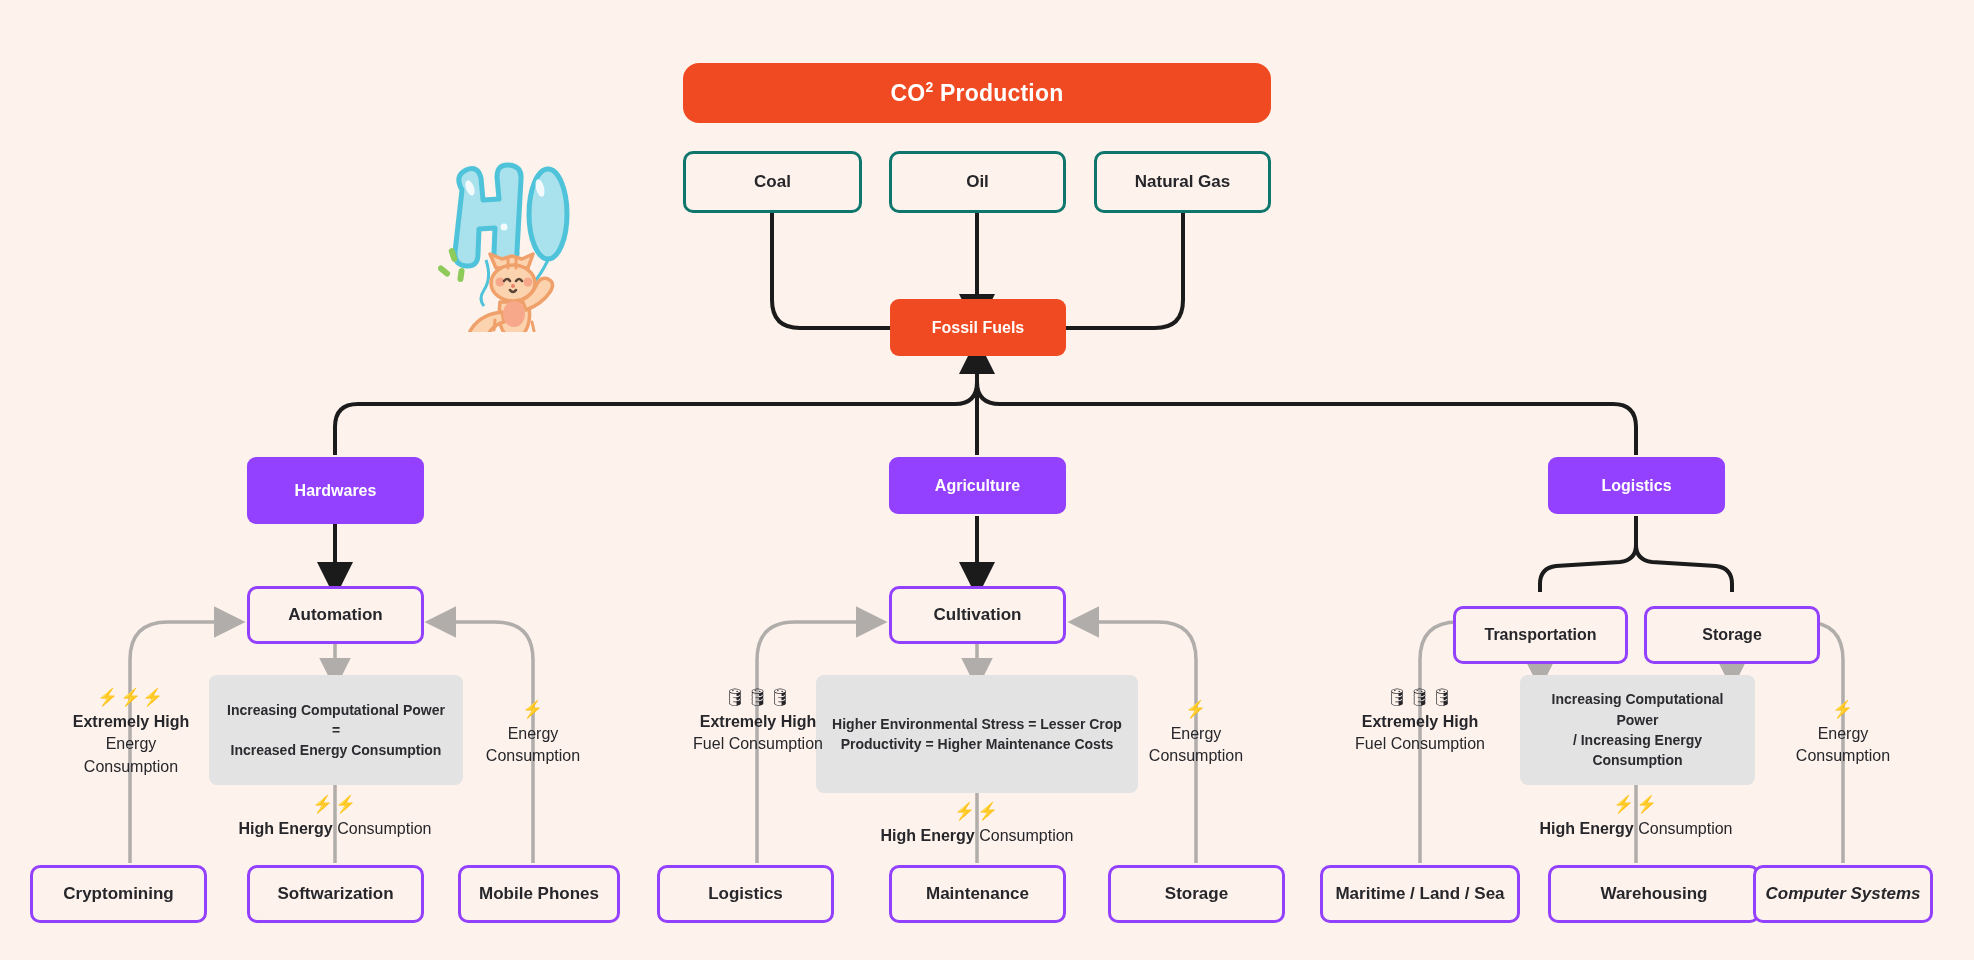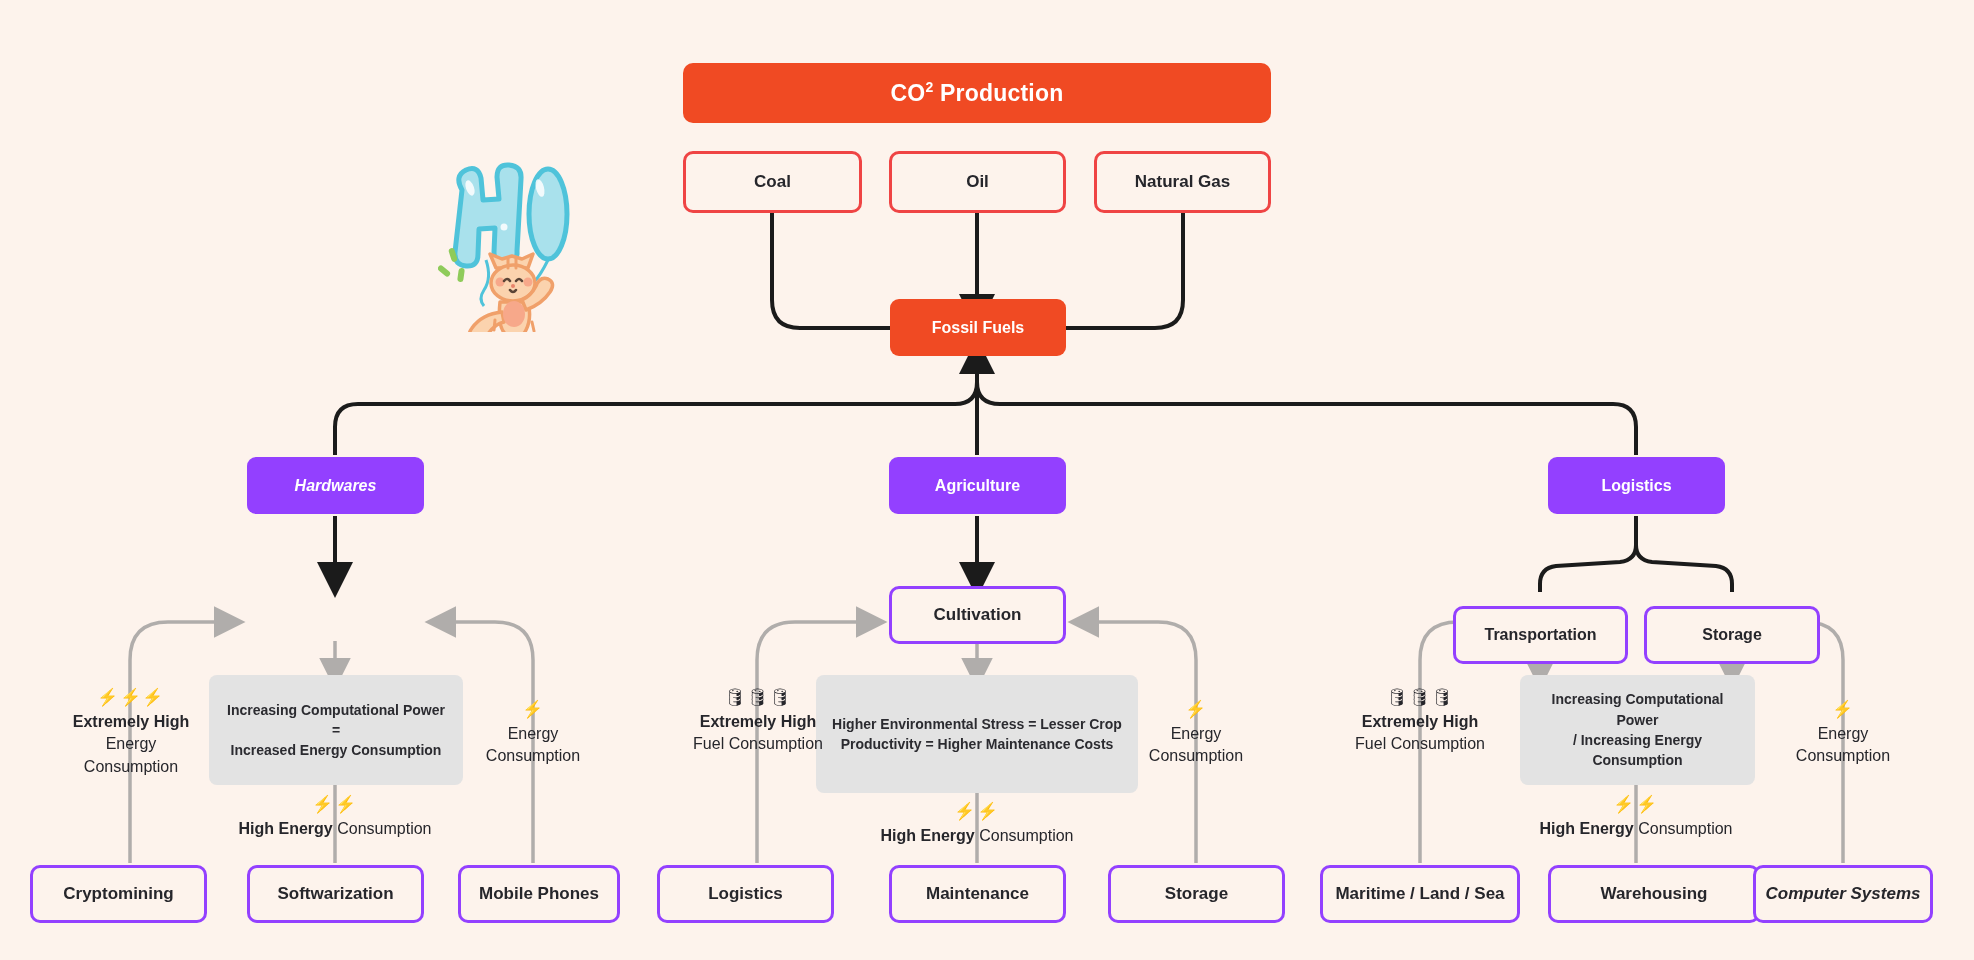--- a/index.html
+++ b/index.html
@@ -10,28 +10,28 @@
     overflow:hidden;
     position:relative;
   }
   #canvas{position:absolute;left:0;top:0;width:1974px;height:960px;}
   svg.wires{position:absolute;left:0;top:0;width:1974px;height:960px;pointer-events:none;}
 
   .node{position:absolute;box-sizing:border-box;display:flex;align-items:center;justify-content:center;text-align:center;}
 
   
   .root{
-    background:#F04A23;color:#fff;border-radius:10px;
+    background:#F04A23;color:#fff;border-radius:16px;
     font-weight:bold;font-size:23px;letter-spacing:.2px;
   }
   .root sup{font-size:14px;vertical-align:super;}
 
   
   .src{
-    background:#FDF3EC;border:3px solid #ef4444;border-radius:10px;
+    background:#FDF3EC;border:3px solid #0f766e;border-radius:10px;
     color:#26262B;font-weight:bold;font-size:17px;
   }
   
   .ff{
     background:#F04A23;color:#fff;border-radius:9px;
     font-weight:bold;font-size:16px;
   }
   
   .purple{
     background:#9340FF;color:#fff;border-radius:9px;
@@ -185,30 +185,33 @@
     <span>Oil</span>
   </div>
   <div class="node ff" style="left:890px;top:299px;width:176px;height:57px;">
     <span>Fossil Fuels</span>
   </div>
 
   <div class="node src" style="left:1094px;top:151px;width:177px;height:62px;">
     <span>Natural Gas</span>
   </div>
 
-  <div class="node purple" style="left:247px;top:457px;width:177px;height:57px;font-style:italic;">
+  <div class="node purple" style="left:247px;top:457px;width:177px;height:67px;">
     <span>Hardwares</span>
   </div>
   <div class="node purple" style="left:889px;top:457px;width:177px;height:57px;">
     <span>Agriculture</span>
   </div>
   <div class="node purple" style="left:1548px;top:457px;width:177px;height:57px;">
     <span>Logistics</span>
   </div>
 
+  <div class="node poutline" style="left:247px;top:586px;width:177px;height:58px;">
+    <span>Automation</span>
+  </div>
   <div class="node poutline" style="left:889px;top:586px;width:177px;height:58px;text-align:right;">
     <span>Cultivation</span>
   </div>
   <div class="node poutline small" style="left:1453px;top:586px;width:175px;height:58px;">
     <span>Transportation</span>
   </div>
   <div class="node poutline small" style="left:1644px;top:586px;width:176px;height:58px;">
     <span>Storage</span>
   </div>
 

